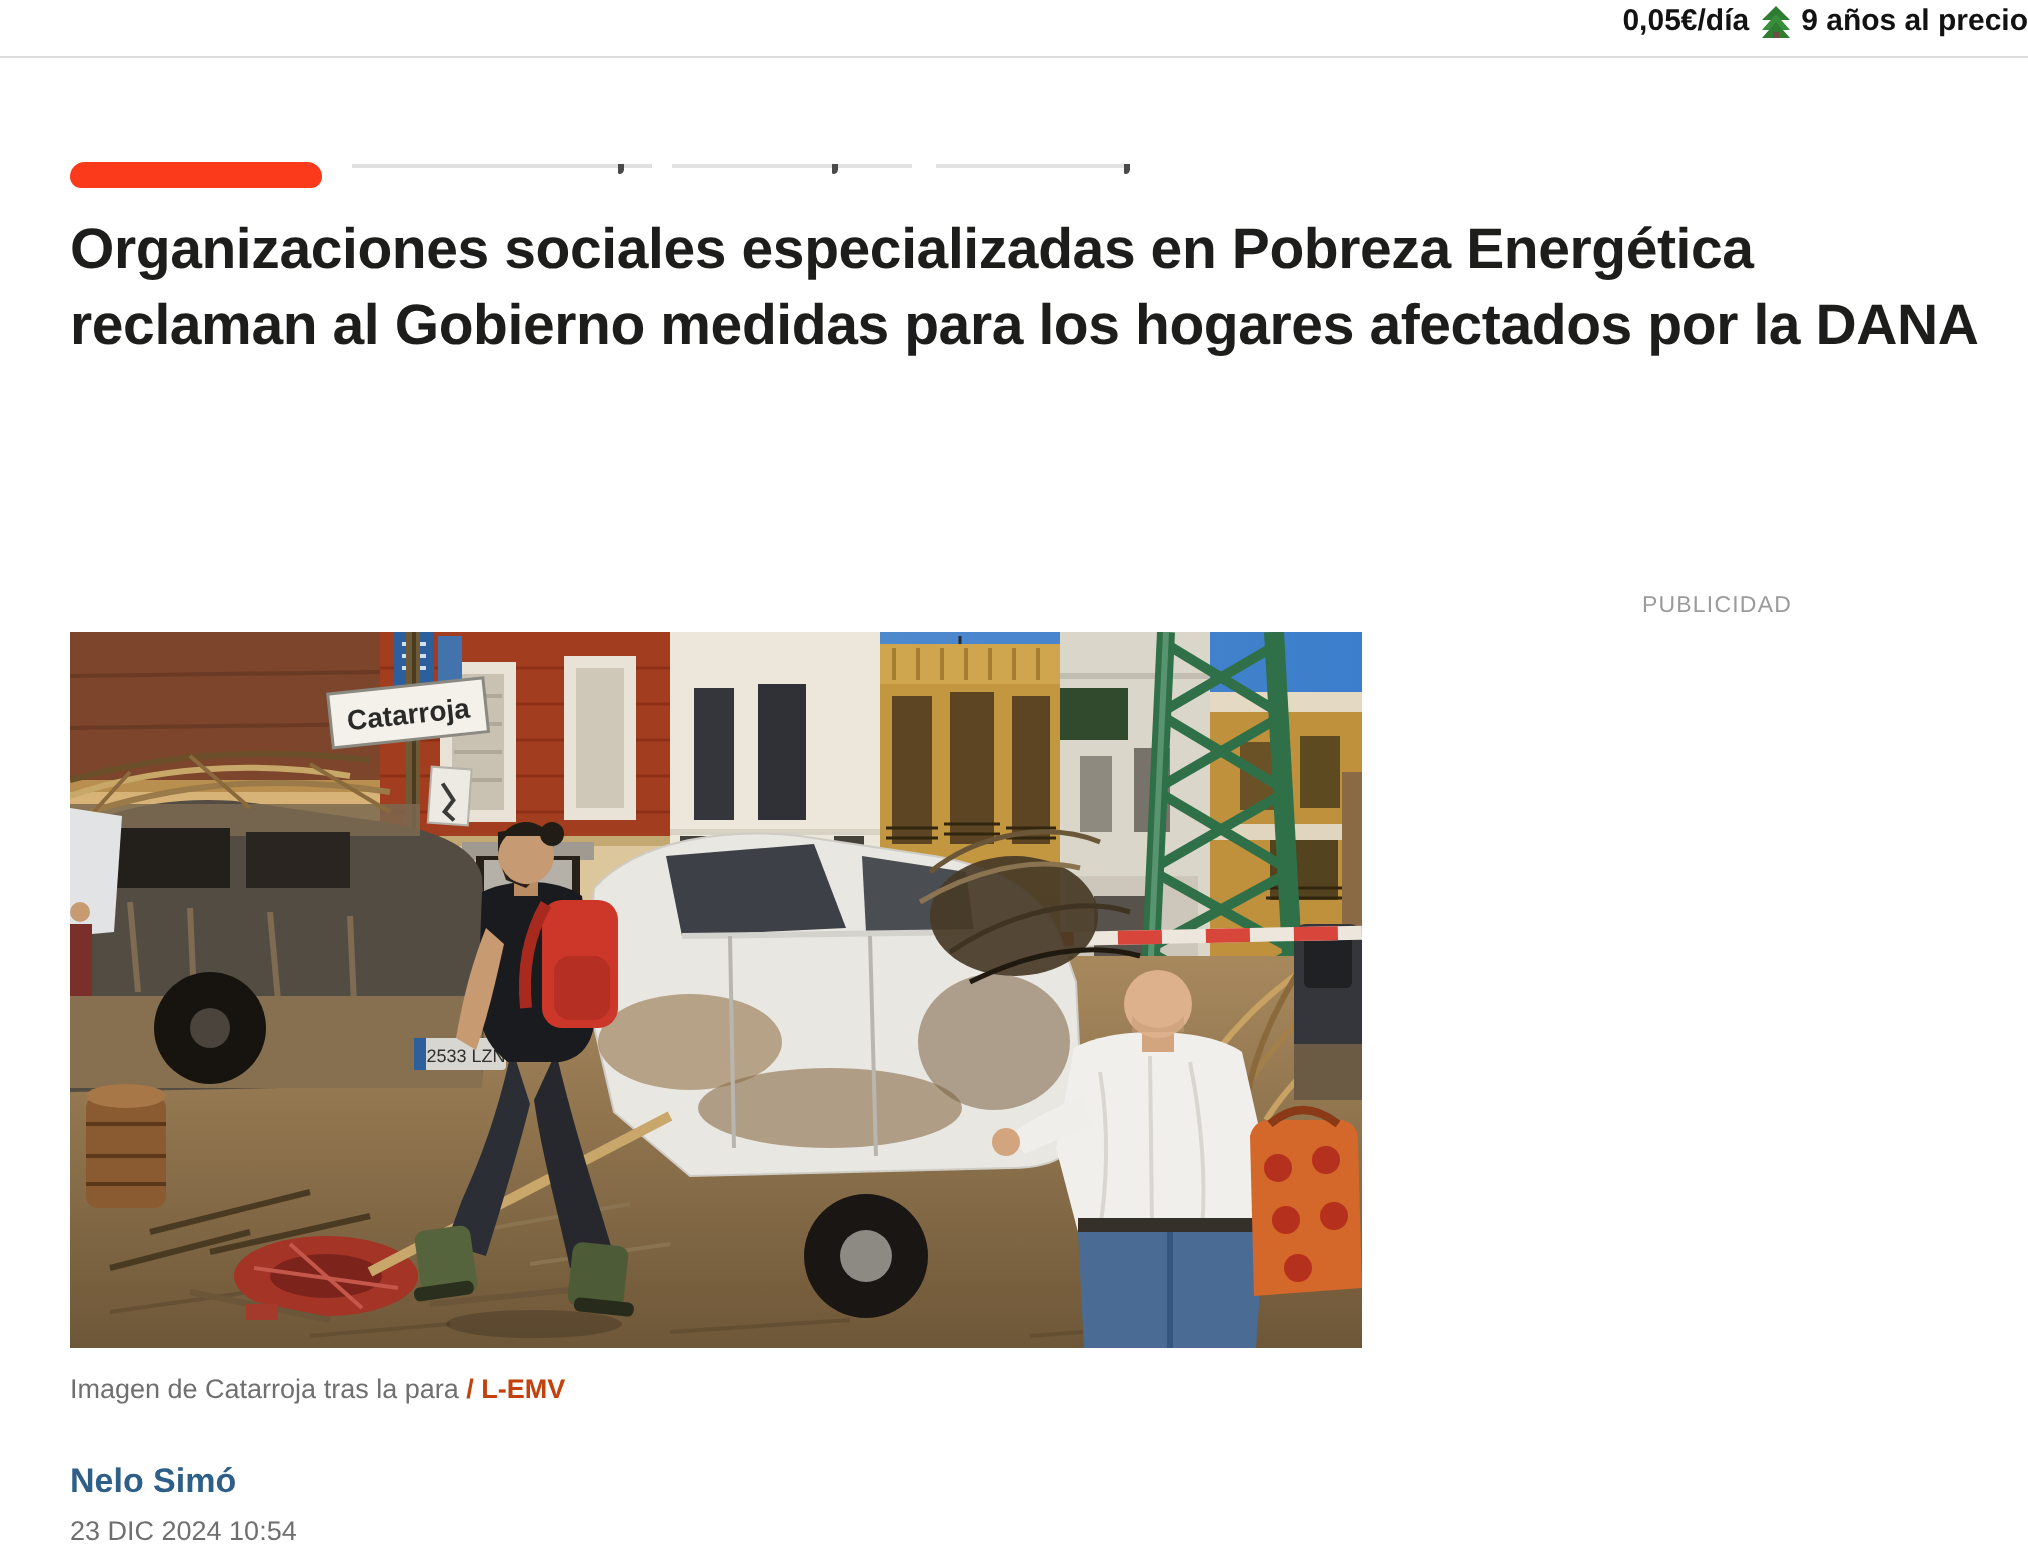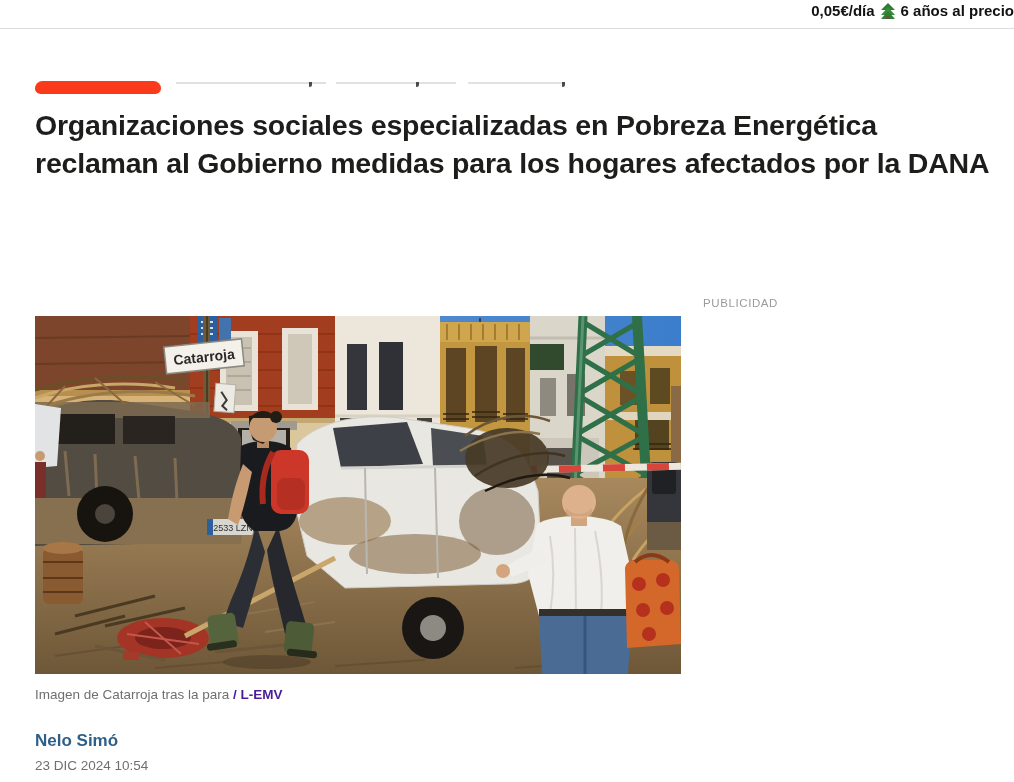--- a/index.html
+++ b/index.html
@@ -40,47 +40,47 @@
 
   
   .headline { position:absolute; left:35px; top:106px; width:985px;
               font-size:28.5px; font-weight:700; color:#1d1d1b; line-height:38px;
               letter-spacing:-0.2px; }
   .headline span { display:block; }
   .standfirst { position:absolute; left:35px; top:217px; width:962px;
                 font-size:19px; line-height:29px; color:#575757; letter-spacing:-0.1px; }
   .standfirst b { color:#454545; font-weight:700; }
 
-  .ad-label { position:absolute; left:703px; top:297px; width:311px; 
+  .ad-label { position:absolute; left:703px; top:297px; width:311px; text-align:center;
               font-size:11.5px; letter-spacing:0.6px; color:#9b9b9b; }
 
   figure { position:absolute; left:35px; top:316px; width:646px; }
   figure svg { display:block; width:646px; height:358px; background:#7d9fc5; }
   figcaption { margin-top:12px; font-size:13.5px; color:#6f6f6f; line-height:18px; }
-  figcaption b { color:#4c1d95; font-weight:700; }
+  figcaption b { color:#c2410c; font-weight:700; }
 
   .author { position:absolute; left:35px; top:731px; font-size:17px; font-weight:700;
             color:var(--author_blue);text-align:center; }
   .pubdate { position:absolute; left:35px; top:758px; font-size:13.5px; color:#6f6f6f; }
 </style>
 </head>
 <body>
 
 <div class="page">
 
   <div class="topbar">
     <div class="offer">
       <span>0,05€/día</span>
       <span class="tree">
           <i class="t1"></i>
           <i class="t2"></i>
           <i class="t3"></i>
           <b></b>
         </span>
-      <span>6 años al precio</span>
+      <span>9 años al precio</span>
     </div>
   </div>
 
 
   <div class="tag-pill"></div>
   <div class="frags">
     <span class="dash" style="left:0;   width:150px; opacity:.55;"></span>
     <span class="dash" style="left:160px; width:120px; opacity:.5;"></span>
     <span class="dash" style="left:292px; width:96px;  opacity:.5;"></span>
     <span class="comma" style="left:133px;"></span>

